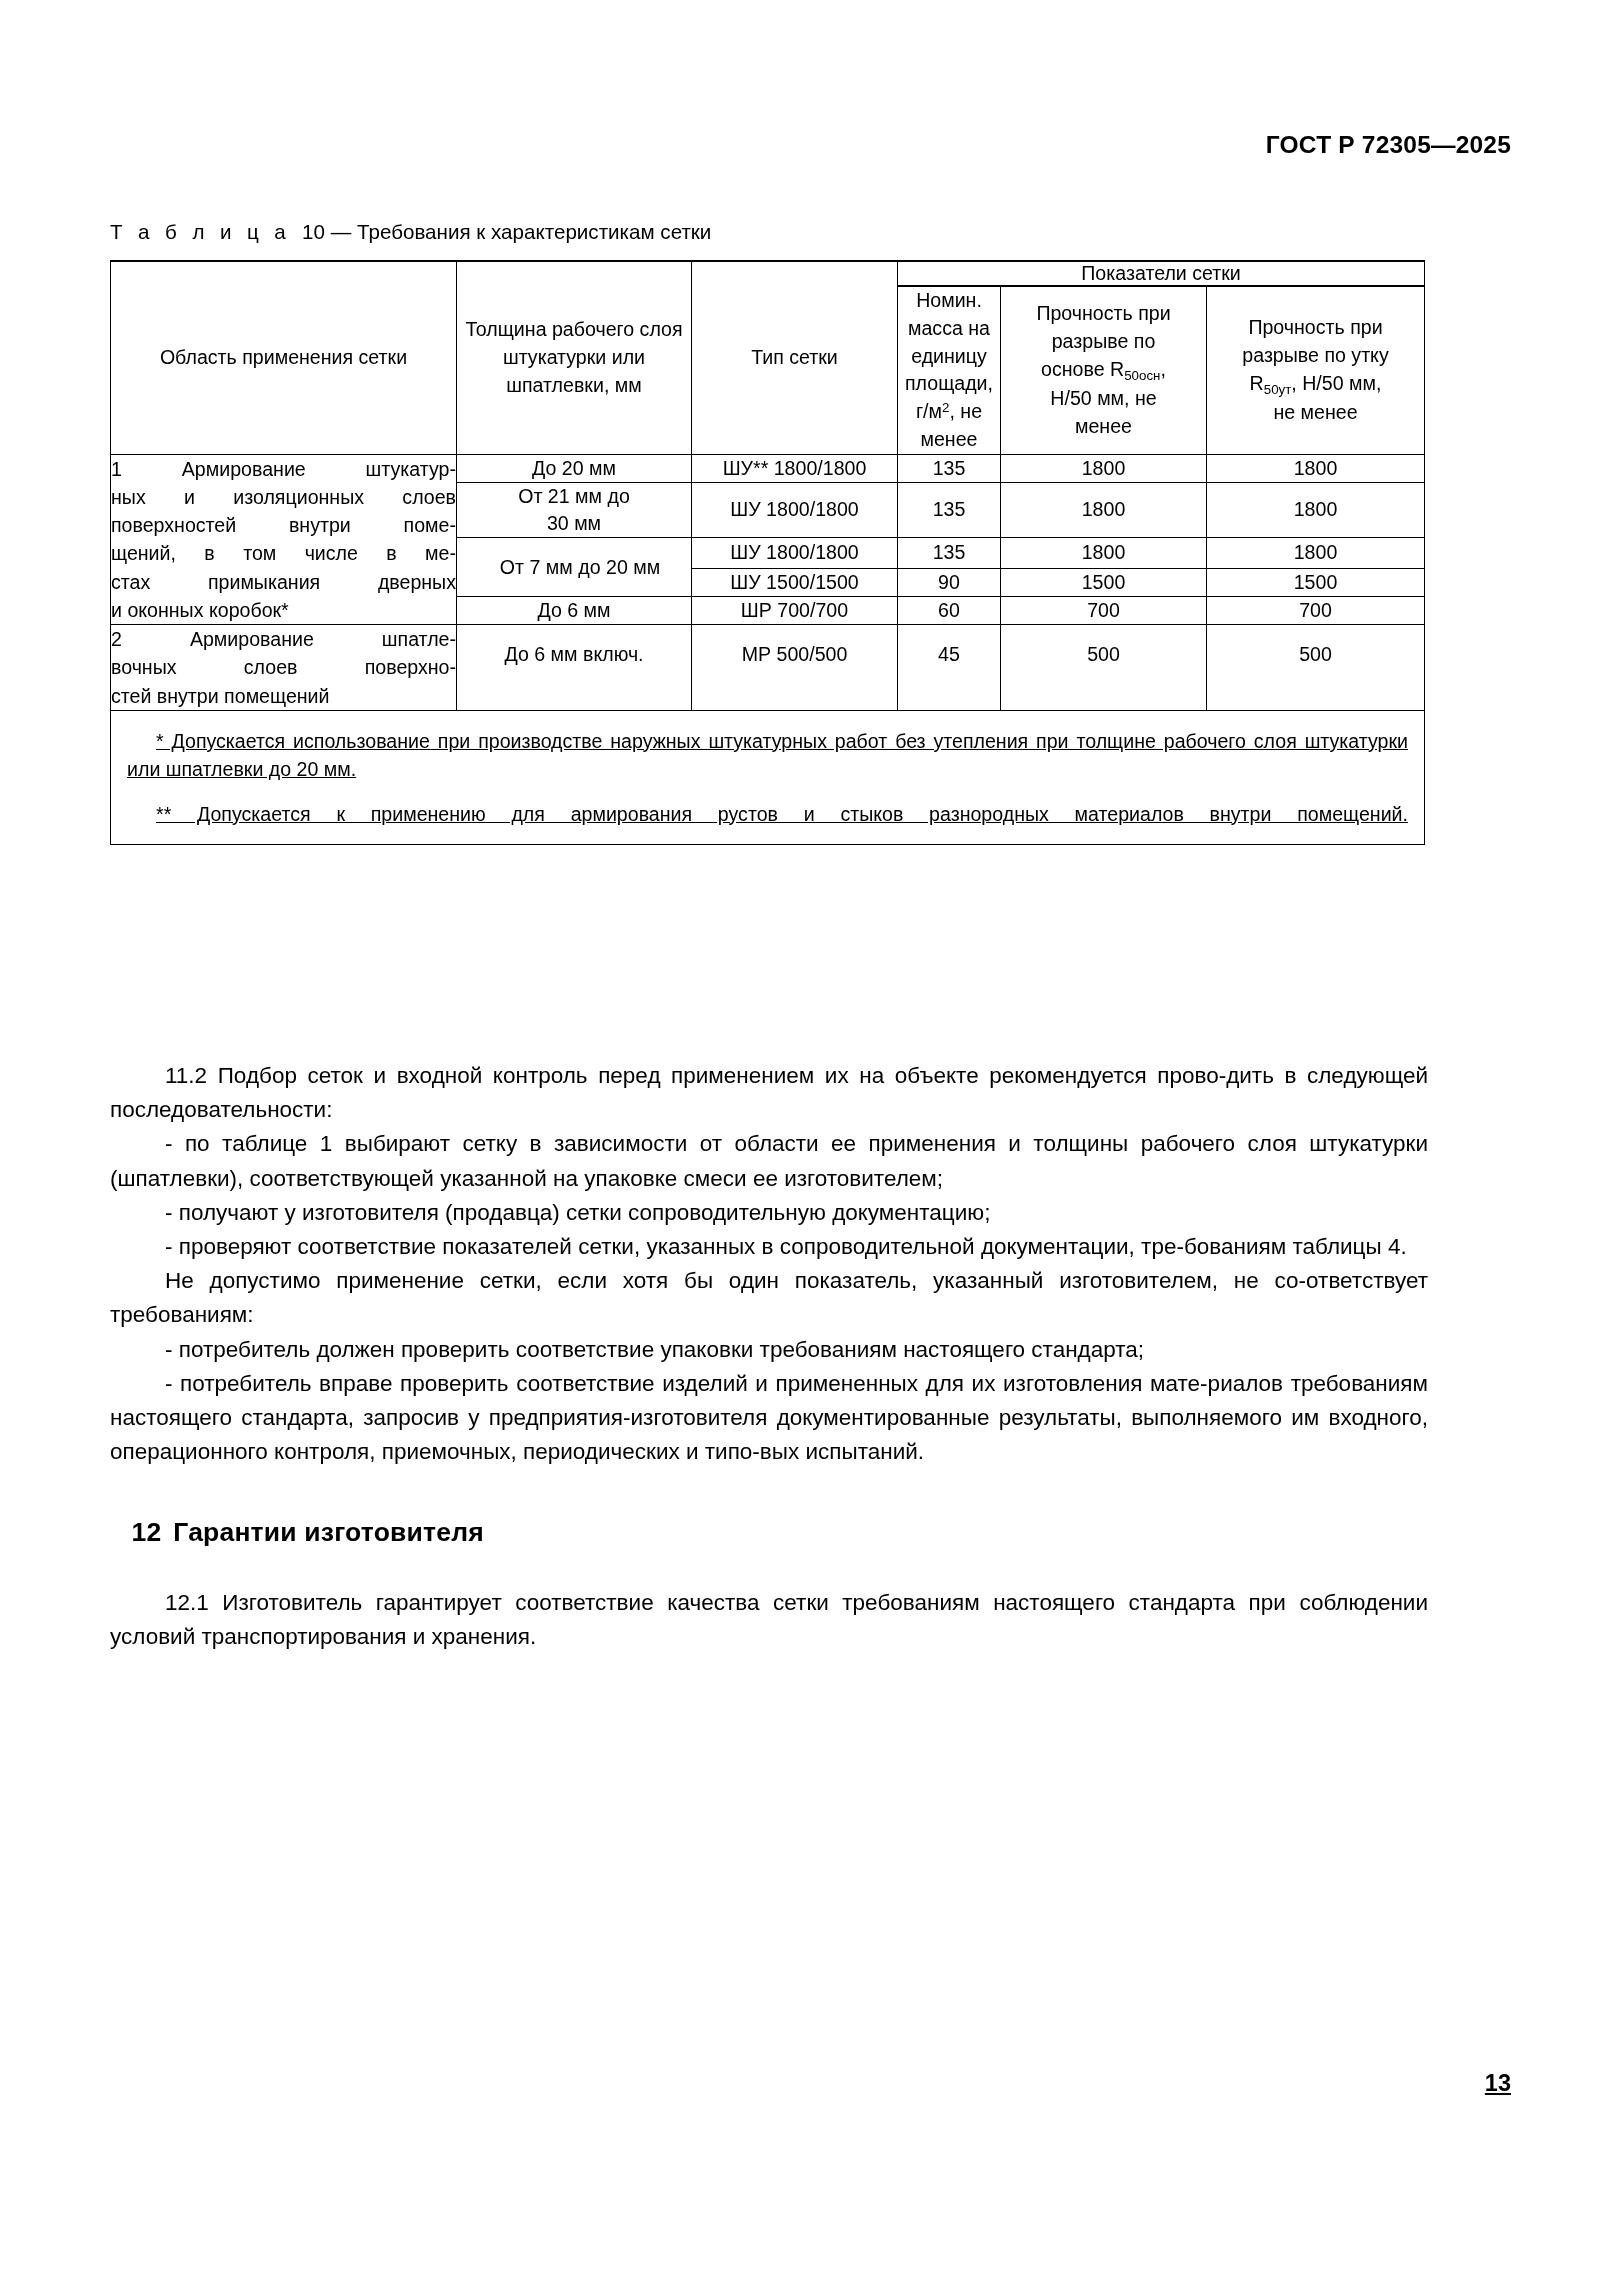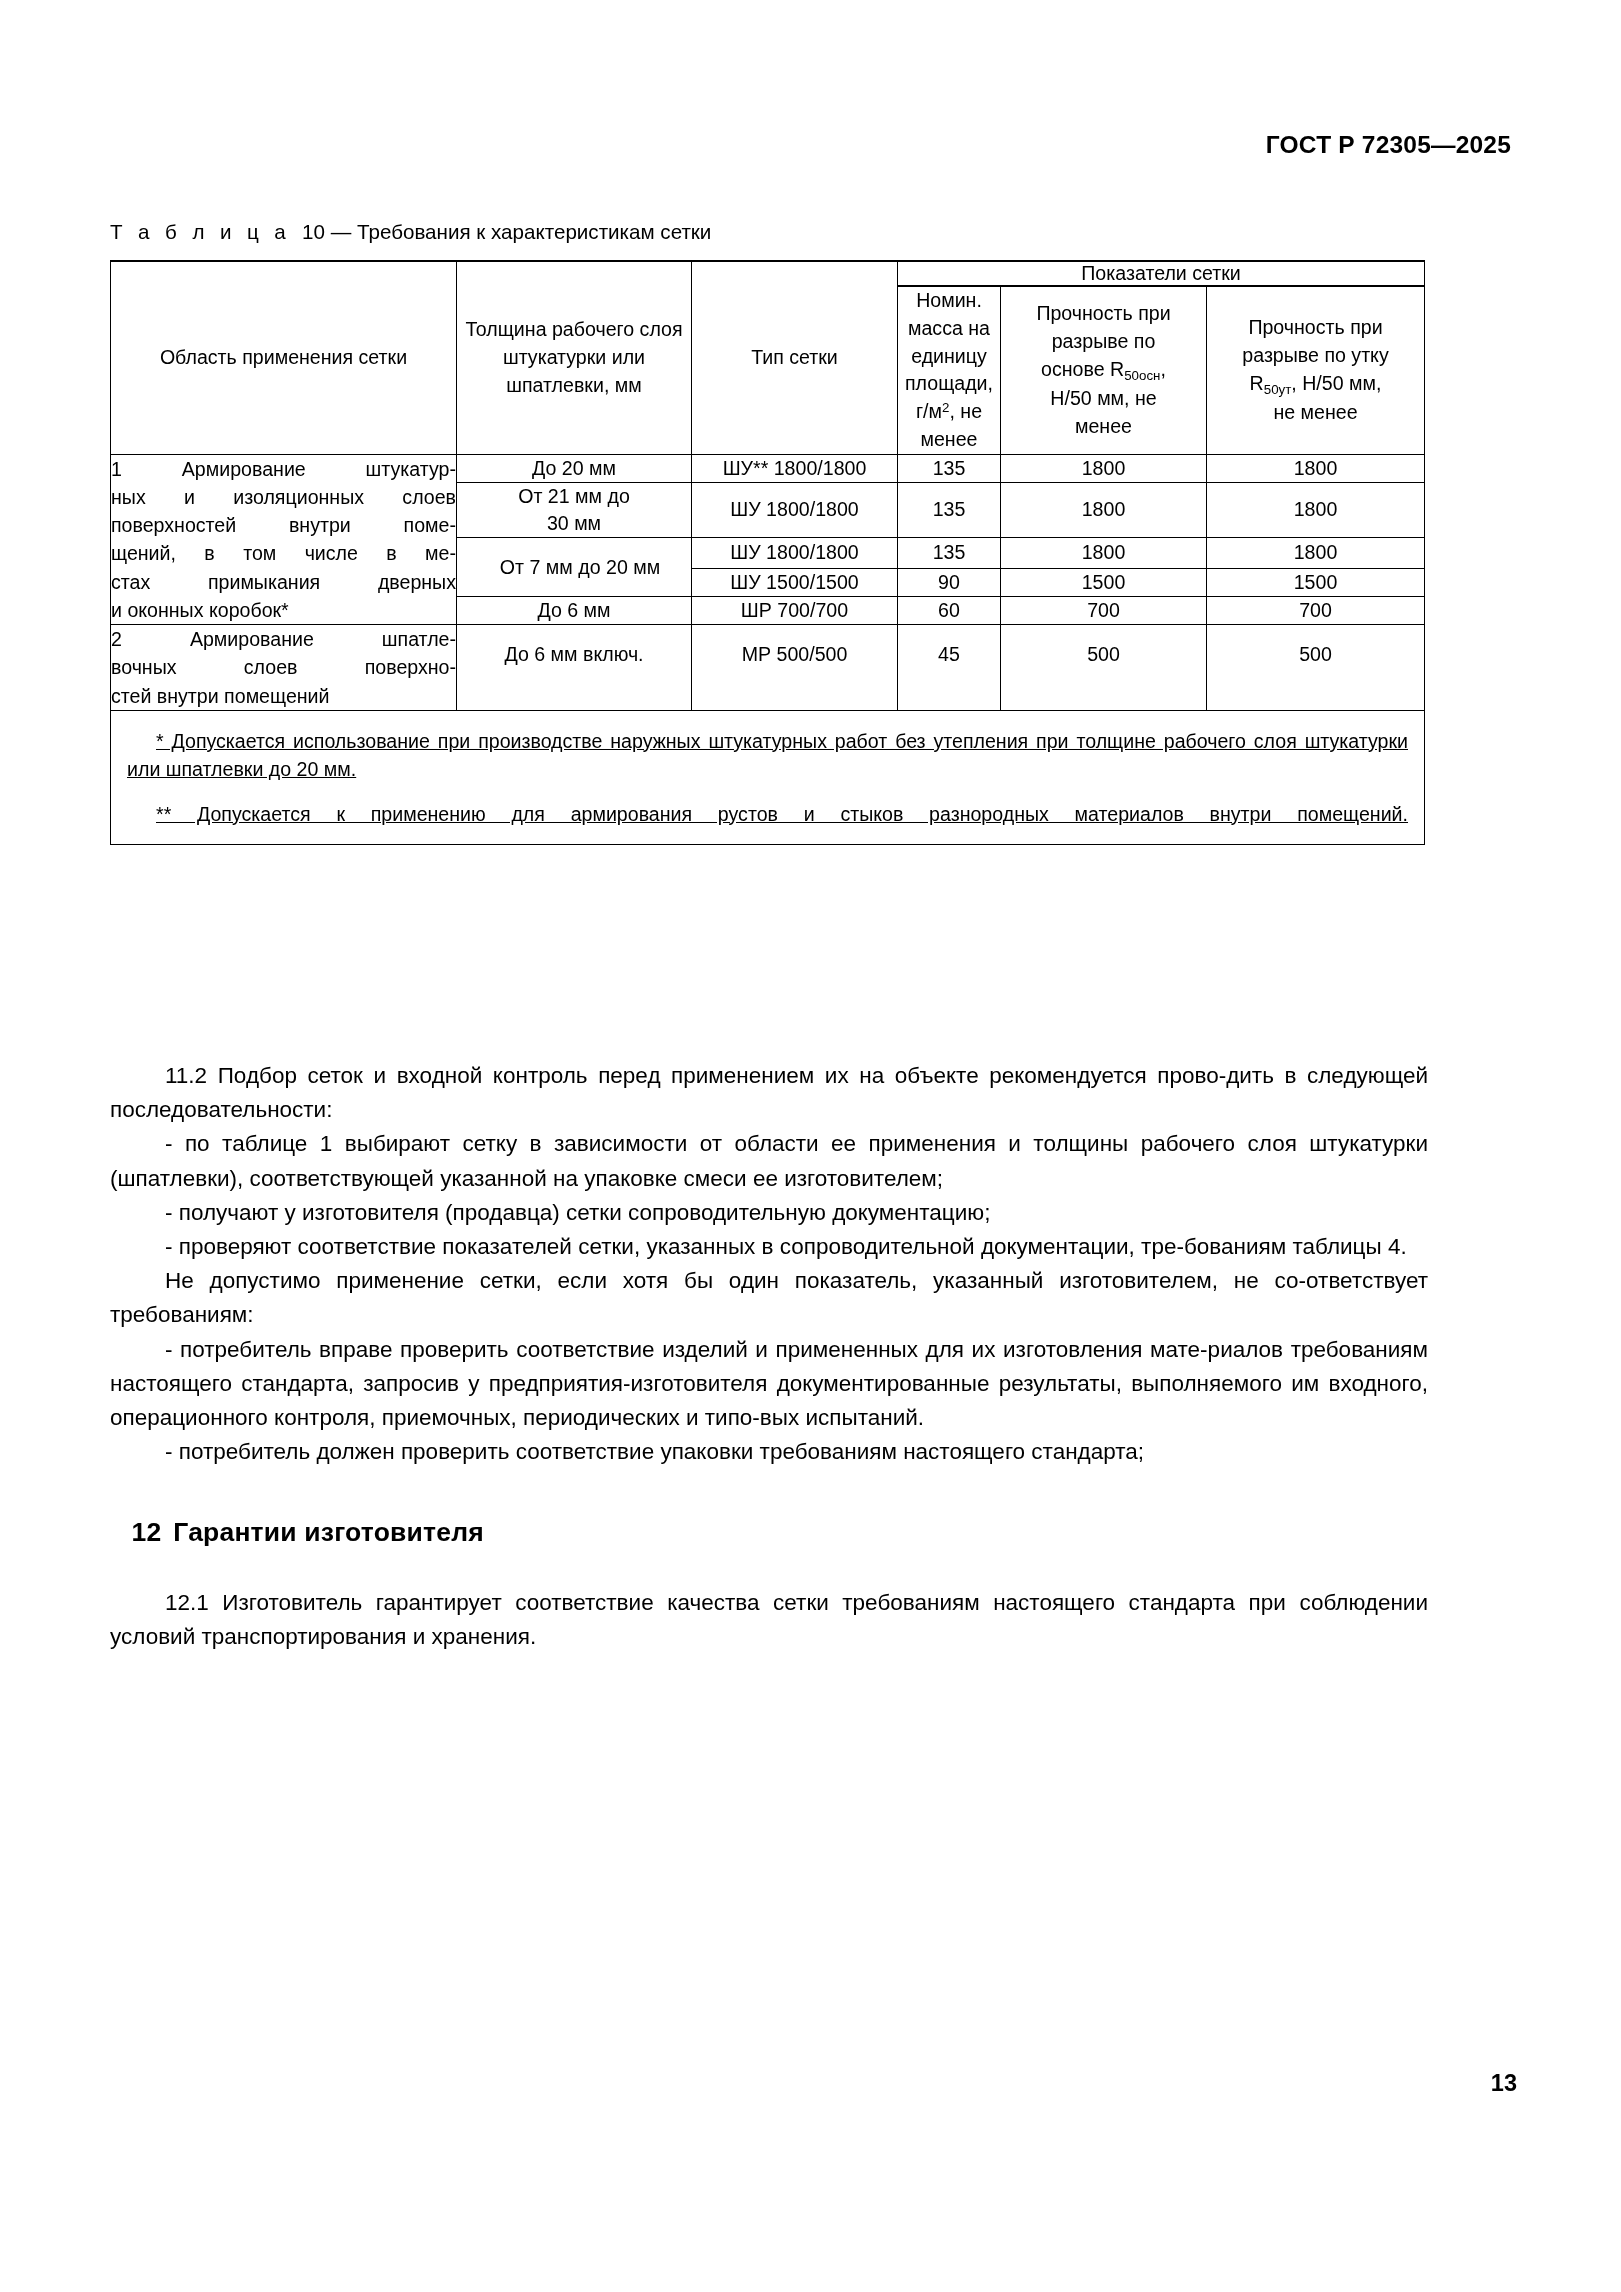--- a/index.html
+++ b/index.html
@@ -158,24 +158,25 @@
   h2.sect .num {
     margin-right: 11.8px;
   }
   .after-head {
     margin-top: 33px !important;
   }
 
   
   .page-number {
     position: absolute;
-    right: 104px;
+    right: 110px;
     top: 2070px;
     font-size: 23.5px;
     font-weight: bold;
+    text-decoration: underline;
   }
 </style>
 </head>
 <body>
 
 <div class="page">
 
   <div class="doc-header">ГОСТ Р 72305—2025</div>
 
   <div class="table-caption">
@@ -297,22 +298,22 @@
       </tbody>
     </table>
   </div>
 
   <div class="body-text">
     <p class="ind">11.2  Подбор сеток и входной контроль перед применением их на объекте рекомендуется прово-дить в следующей последовательности:</p>
     <p class="dash">-  по таблице 1 выбирают сетку в зависимости от области ее применения и толщины рабочего слоя штукатурки (шпатлевки), соответствующей указанной на упаковке смеси ее изготовителем;</p>
     <p class="dash">-  получают у изготовителя (продавца) сетки сопроводительную документацию;</p>
     <p class="dash">-  проверяют соответствие показателей сетки, указанных в сопроводительной документации, тре-бованиям таблицы 4.</p>
     <p class="ind">Не допустимо применение сетки, если хотя бы один показатель, указанный изготовителем, не со-ответствует требованиям:</p>
+    <p class="dash">-  потребитель должен проверить соответствие упаковки требованиям настоящего стандарта;</p>
     <p class="dash">-  потребитель вправе проверить соответствие изделий и примененных для их изготовления мате-риалов требованиям настоящего стандарта, запросив у предприятия-изготовителя документированные результаты, выполняемого им входного, операционного контроля, приемочных, периодических и типо-вых испытаний.</p>
-    <p class="dash">-  потребитель должен проверить соответствие упаковки требованиям настоящего стандарта;</p>
 
     <h2 class="sect">
       <span class="num">12</span><span>Гарантии изготовителя</span>
     </h2>
 
     <p class="ind after-head">12.1  Изготовитель гарантирует соответствие качества сетки требованиям настоящего стандарта при соблюдении условий транспортирования и хранения.</p>
   </div>
 
   <div class="page-number">13</div>
 

